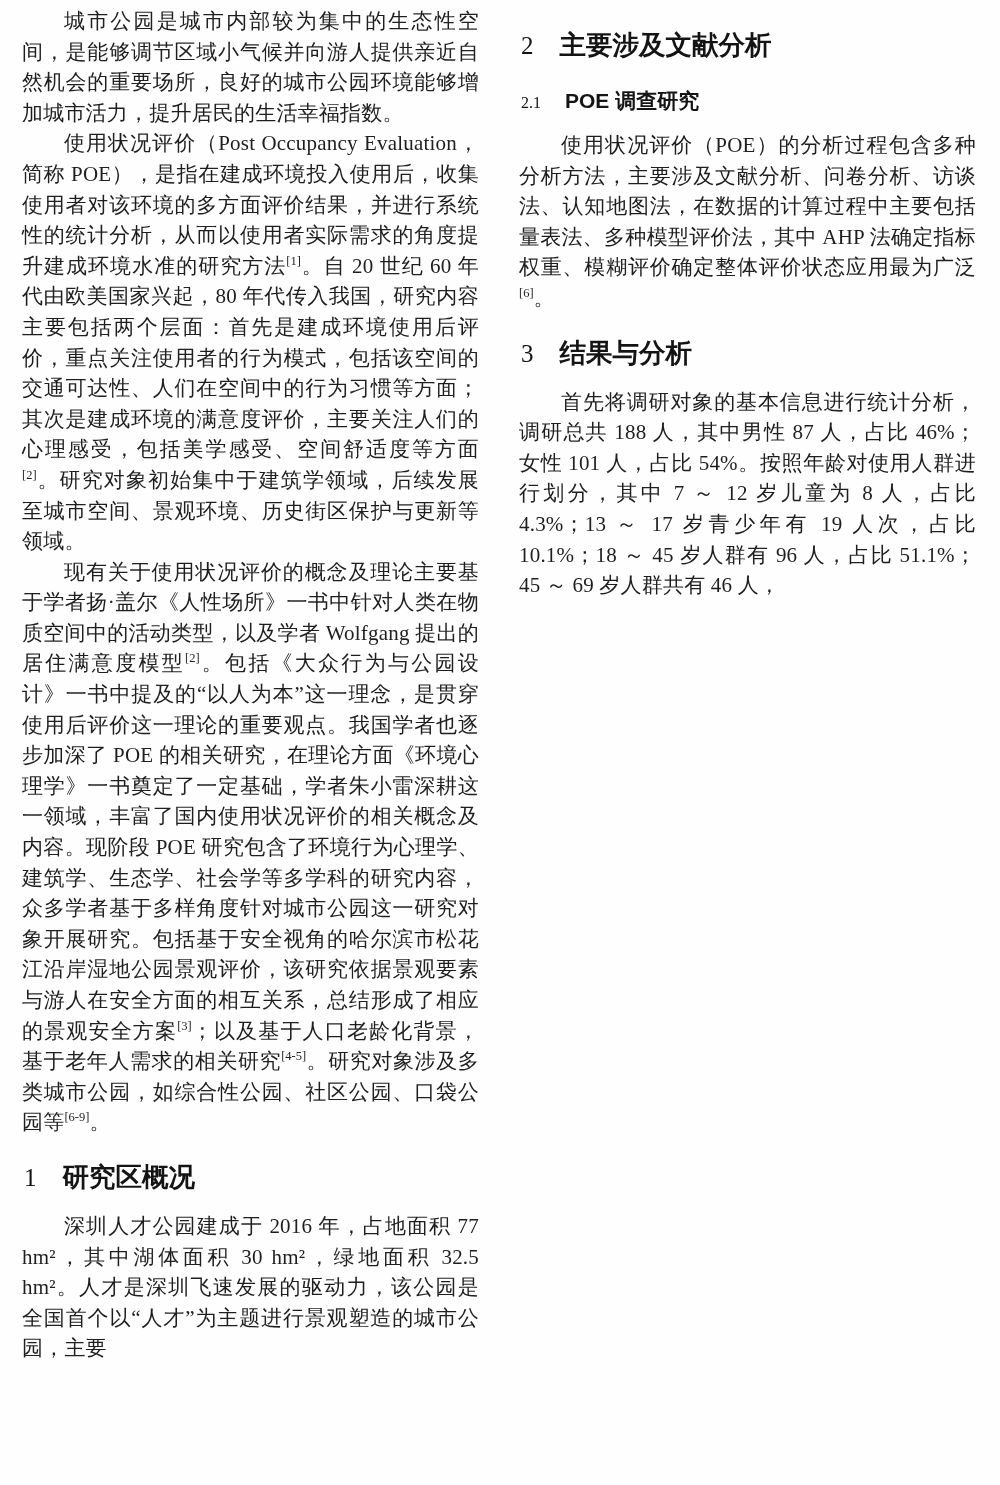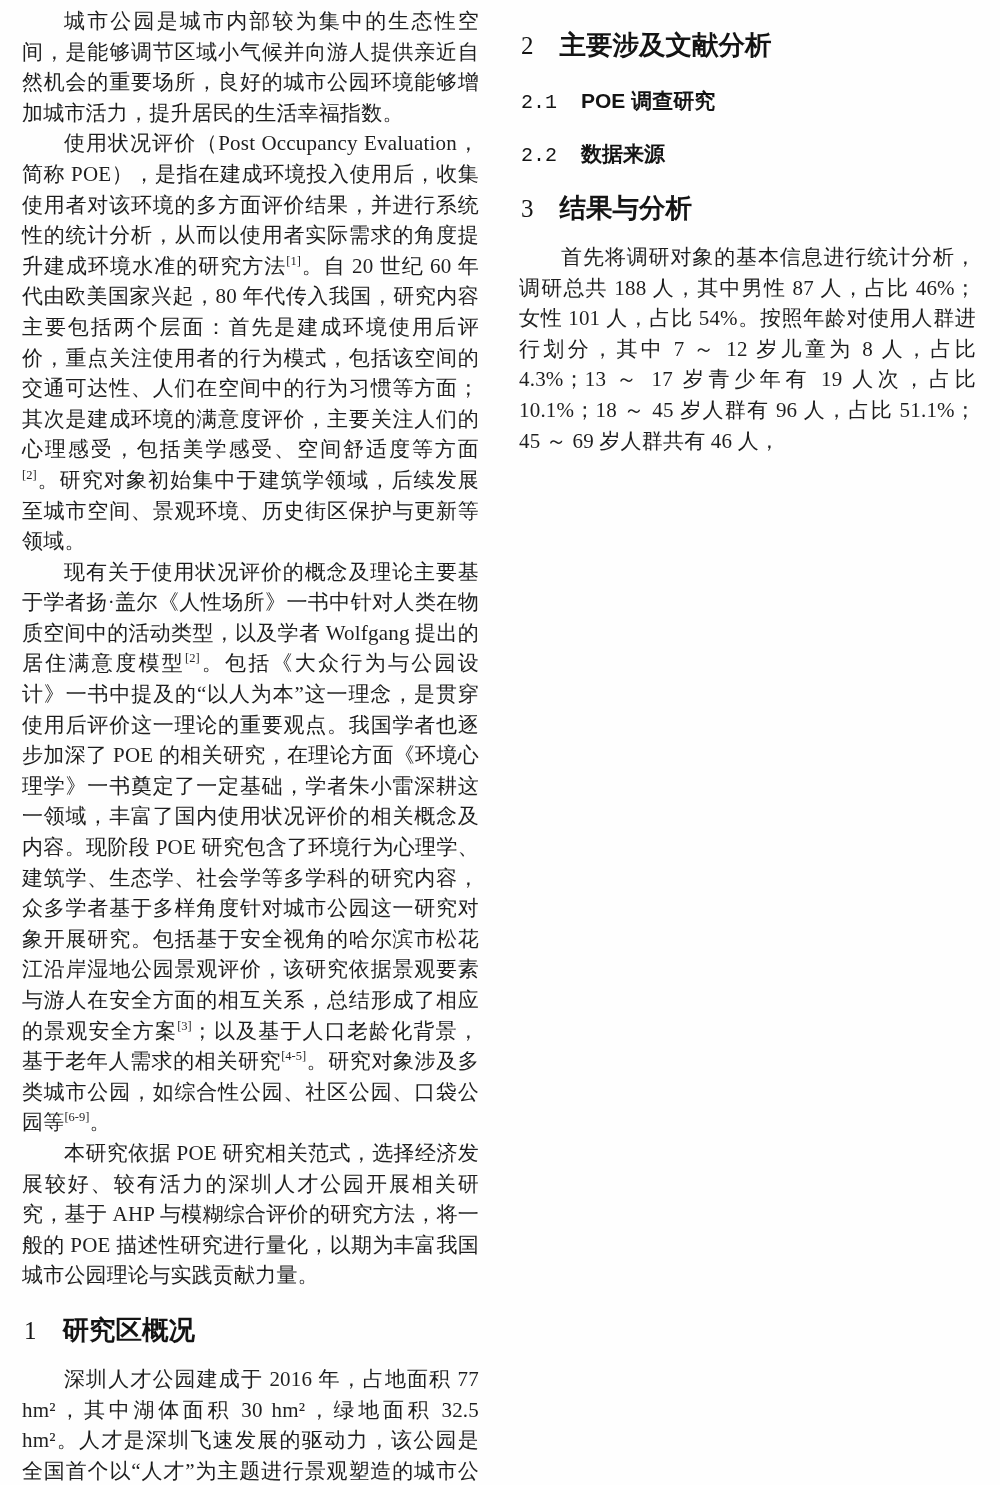--- a/index.html
+++ b/index.html
@@ -53,39 +53,38 @@
     align-items: baseline;
     gap: 24px;
     margin: 24px 0 14px 2px;
     font-family: "Liberation Sans", sans-serif;
     font-weight: 600;
     font-size: 21px;
     line-height: 27px;
     color: #141414;
   }
   .h-sub .num {
-    font-family: Liberation Mono, monospace;
+    font-family: Liberation Serif, serif;
     font-weight: 400;
-    font-size: 20px;
+    font-size: 16px;
   }
 </style>
 </head>
 <body>
 
 <div class="page">
 
   <div class="col">
 
     <p class="body indent"><span>城市公园是城市内部较为集中的生态性空间，是能够调节区域小气候并向游人提供亲近自然机会的重要场所，良好的城市公园环境能够增加城市活力，提升居民的生活幸福指数。</span></p>
 
     <p class="body indent"><span>使用状况评价（Post Occupancy Evaluation，简称 POE），是指在建成环境投入使用后，收集使用者对该环境的多方面评价结果，并进行系统性的统计分析，从而以使用者实际需求的角度提升建成环境水准的研究方法</span><sup class="ref">[1]</sup><span>。自 20 世纪 60 年代由欧美国家兴起，80 年代传入我国，研究内容主要包括两个层面：首先是建成环境使用后评价，重点关注使用者的行为模式，包括该空间的交通可达性、人们在空间中的行为习惯等方面；其次是建成环境的满意度评价，主要关注人们的心理感受，包括美学感受、空间舒适度等方面</span><sup class="ref">[2]</sup><span>。研究对象初始集中于建筑学领域，后续发展至城市空间、景观环境、历史街区保护与更新等领域。</span></p>
 
     <p class="body indent"><span>现有关于使用状况评价的概念及理论主要基于学者扬·盖尔《人性场所》一书中针对人类在物质空间中的活动类型，以及学者 Wolfgang 提出的居住满意度模型</span><sup class="ref">[2]</sup><span>。包括《大众行为与公园设计》一书中提及的“以人为本”这一理念，是贯穿使用后评价这一理论的重要观点。我国学者也逐步加深了 POE 的相关研究，在理论方面《环境心理学》一书奠定了一定基础，学者朱小雷深耕这一领域，丰富了国内使用状况评价的相关概念及内容。现阶段 POE 研究包含了环境行为心理学、建筑学、生态学、社会学等多学科的研究内容，众多学者基于多样角度针对城市公园这一研究对象开展研究。包括基于安全视角的哈尔滨市松花江沿岸湿地公园景观评价，该研究依据景观要素与游人在安全方面的相互关系，总结形成了相应的景观安全方案</span><sup class="ref">[3]</sup><span>；以及基于人口老龄化背景，基于老年人需求的相关研究</span><sup class="ref">[4-5]</sup><span>。研究对象涉及多类城市公园，如综合性公园、社区公园、口袋公园等</span><sup class="ref">[6-9]</sup><span>。</span></p>
 
-    <p class="body indent"><span>本研究依据 POE 研究相关范式，选择经济发展较好、较有活力的深圳人才公园开展相关研究，基于 AHP 与模糊综合评价的研究方法，将一般的 POE 描述性研究进行量化，以期为丰富我国城市公园理论与实践贡献力量。</span></p>
 
     <h2 class="h-main">
         <span class="num">1</span>
         <span class="title">研究区概况</span>
       </h2>
 
     <p class="body indent"><span>深圳人才公园建成于 2016 年，占地面积 77 hm²，其中湖体面积 30 hm²，绿地面积 32.5 hm²。人才是深圳飞速发展的驱动力，该公园是全国首个以“人才”为主题进行景观塑造的城市公园，主要</span></p>
 
   </div>
 
@@ -95,26 +94,23 @@
     <h2 class="h-main">
         <span class="num">2</span>
         <span class="title">主要涉及文献分析</span>
       </h2>
 
     <h3 class="h-sub">
         <span class="num">2.1</span>
         <span class="title">POE 调查研究</span>
       </h3>
 
+    <p class="body indent"><span>使用状况评价（POE）的分析过程包含多种分析方法，主要涉及文献分析、问卷分析、访谈法、认知地图法，在数据的计算过程中主要包括量表法、多种模型评价法，其中 AHP 法确定指标权重、模糊评价确定整体评价状态应用最为广泛</span><sup class="ref">[6]</sup><span>。</span></p>
 
 
-    <h3 class="h-sub">
-        <span class="num">2.2</span>
-        <span class="title">数据来源</span>
-      </h3>
 
 
     <h2 class="h-main">
         <span class="num">3</span>
         <span class="title">结果与分析</span>
       </h2>
 
 
     <p class="body indent"><span>首先将调研对象的基本信息进行统计分析，调研总共 188 人，其中男性 87 人，占比 46%；女性 101 人，占比 54%。按照年龄对使用人群进行划分，其中 7 ～ 12 岁儿童为 8 人，占比 4.3%；13 ～ 17 岁青少年有 19 人次，占比 10.1%；18 ～ 45 岁人群有 96 人，占比 51.1%；45 ～ 69 岁人群共有 46 人，</span></p>
 

